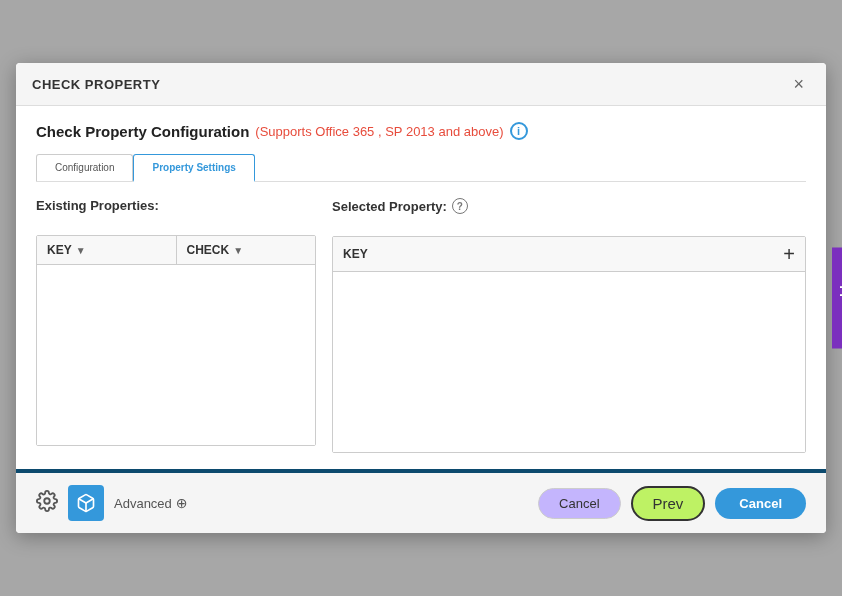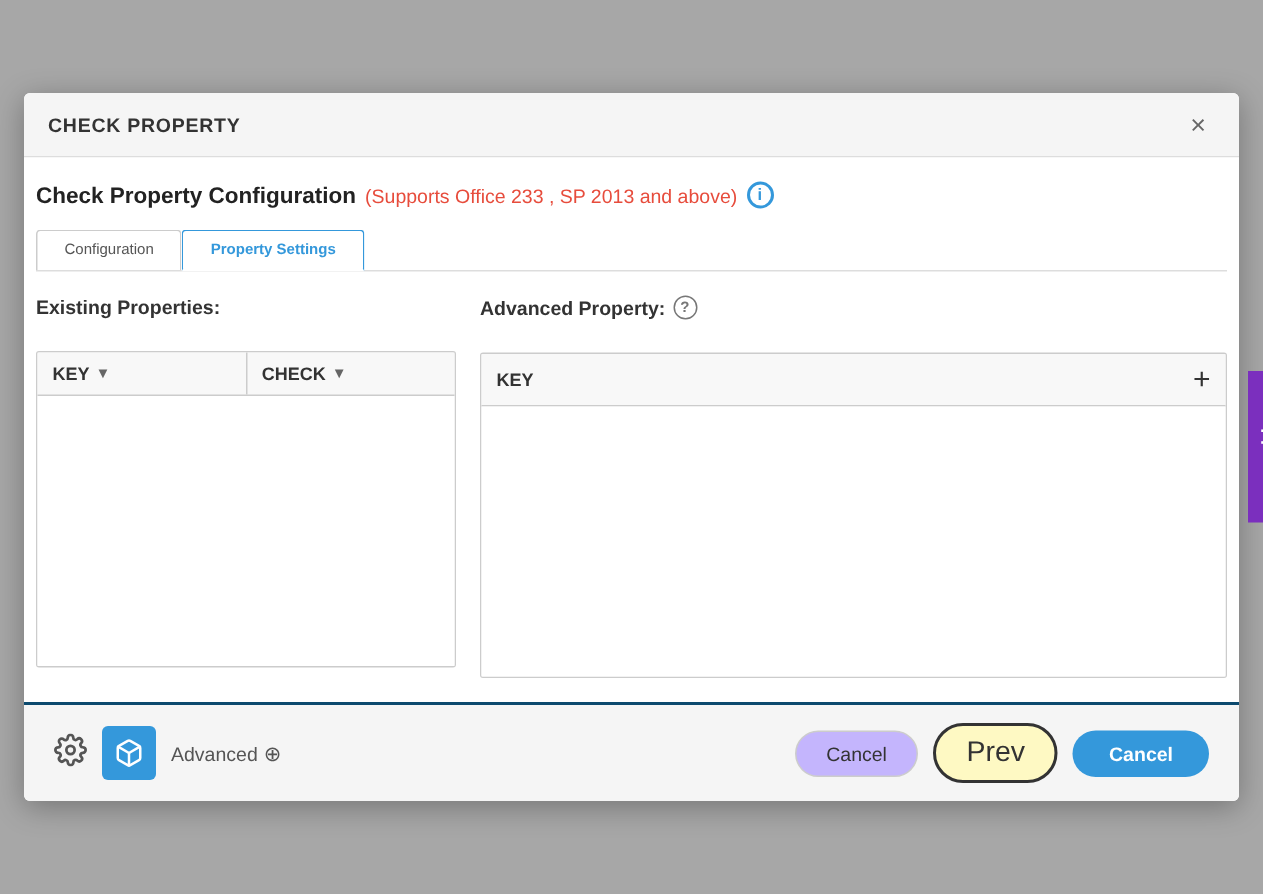--- a/index.html
+++ b/index.html
@@ -51,21 +51,21 @@
     .close-btn {
       background: none;
       border: none;
       font-size: 18px;
       cursor: pointer;
       color: #666;
       line-height: 1;
       padding: 2px 6px;
     }
     .modal-body {
-      padding: 16px 8px;
+      padding: 16px 20px;
       flex: 1;
     }
     .config-title {
       font-size: 15px;
       font-weight: bold;
       color: #222;
       margin-bottom: 14px;
       display: flex;
       align-items: center;
       gap: 6px;
@@ -207,21 +207,21 @@
       cursor: pointer;
       font-weight: 300;
       line-height: 1;
     }
     .right-table-body {
       height: 180px;
       background: #fff;
     }
     .modal-footer {
       background: #f5f5f5;
-      border-top: 2px solid #0c4a6e;
+      border-top: 4px solid #0c4a6e;
       padding: 12px 20px;
       display: flex;
       align-items: center;
       justify-content: space-between;
       border-radius: 0 0 4px 4px;
     }
     .footer-left {
       display: flex;
       align-items: center;
       gap: 10px;
@@ -266,25 +266,25 @@
     .cancel-btn {
       background: #c4b5fd;
       border: 1px solid #ccc;
       border-radius: 20px;
       padding: 7px 20px;
       font-size: 13px;
       color: #333;
       cursor: pointer;
     }
     .prev-btn {
-      background: #fef9c3;
+      background: #bef264;
       border: 2px solid #333;
       border-radius: 20px;
       padding: 7px 20px;
-      font-size: 19px;
+      font-size: 15px;
       color: #333;
       cursor: pointer;
       font-weight: 500;
     }
     .finish-btn {
       background: #3498db;
       border: none;
       border-radius: 20px;
       padding: 8px 24px;
       font-size: 13px;
@@ -320,21 +320,21 @@
 
     <div class="modal-header">
       <span class="modal-title">CHECK PROPERTY</span>
       <button class="close-btn">×</button>
     </div>
 
     <div class="modal-body">
 
       <div class="config-title">
         <span>Check Property Configuration</span>
-        <span class="config-subtitle">(Supports Office 233 , SP 2013 and above)</span>
+        <span class="config-subtitle">(Supports Office 365 , SP 2013 and above)</span>
         <span class="info-icon">i</span>
       </div>
 
       <div class="tabs">
         <div class="tab">Configuration</div>
         <div class="tab active">Property Settings</div>
       </div>
 
       <div class="content-area">
 
@@ -350,21 +350,21 @@
                 <span>CHECK</span>
                 <span class="filter-icon">▼</span>
               </div>
             </div>
             <div class="table-body"></div>
           </div>
         </div>
 
         <div class="panel-section right-panel">
           <div class="panel-label">
-            <span>Advanced Property:</span>
+            <span>Selected Property:</span>
             <span class="help-icon">?</span>
           </div>
           <div class="right-table-container">
             <div class="right-table-header">
               <span class="right-table-col-label">KEY</span>
               <button class="add-btn">+</button>
             </div>
             <div class="right-table-body"></div>
           </div>
         </div>

